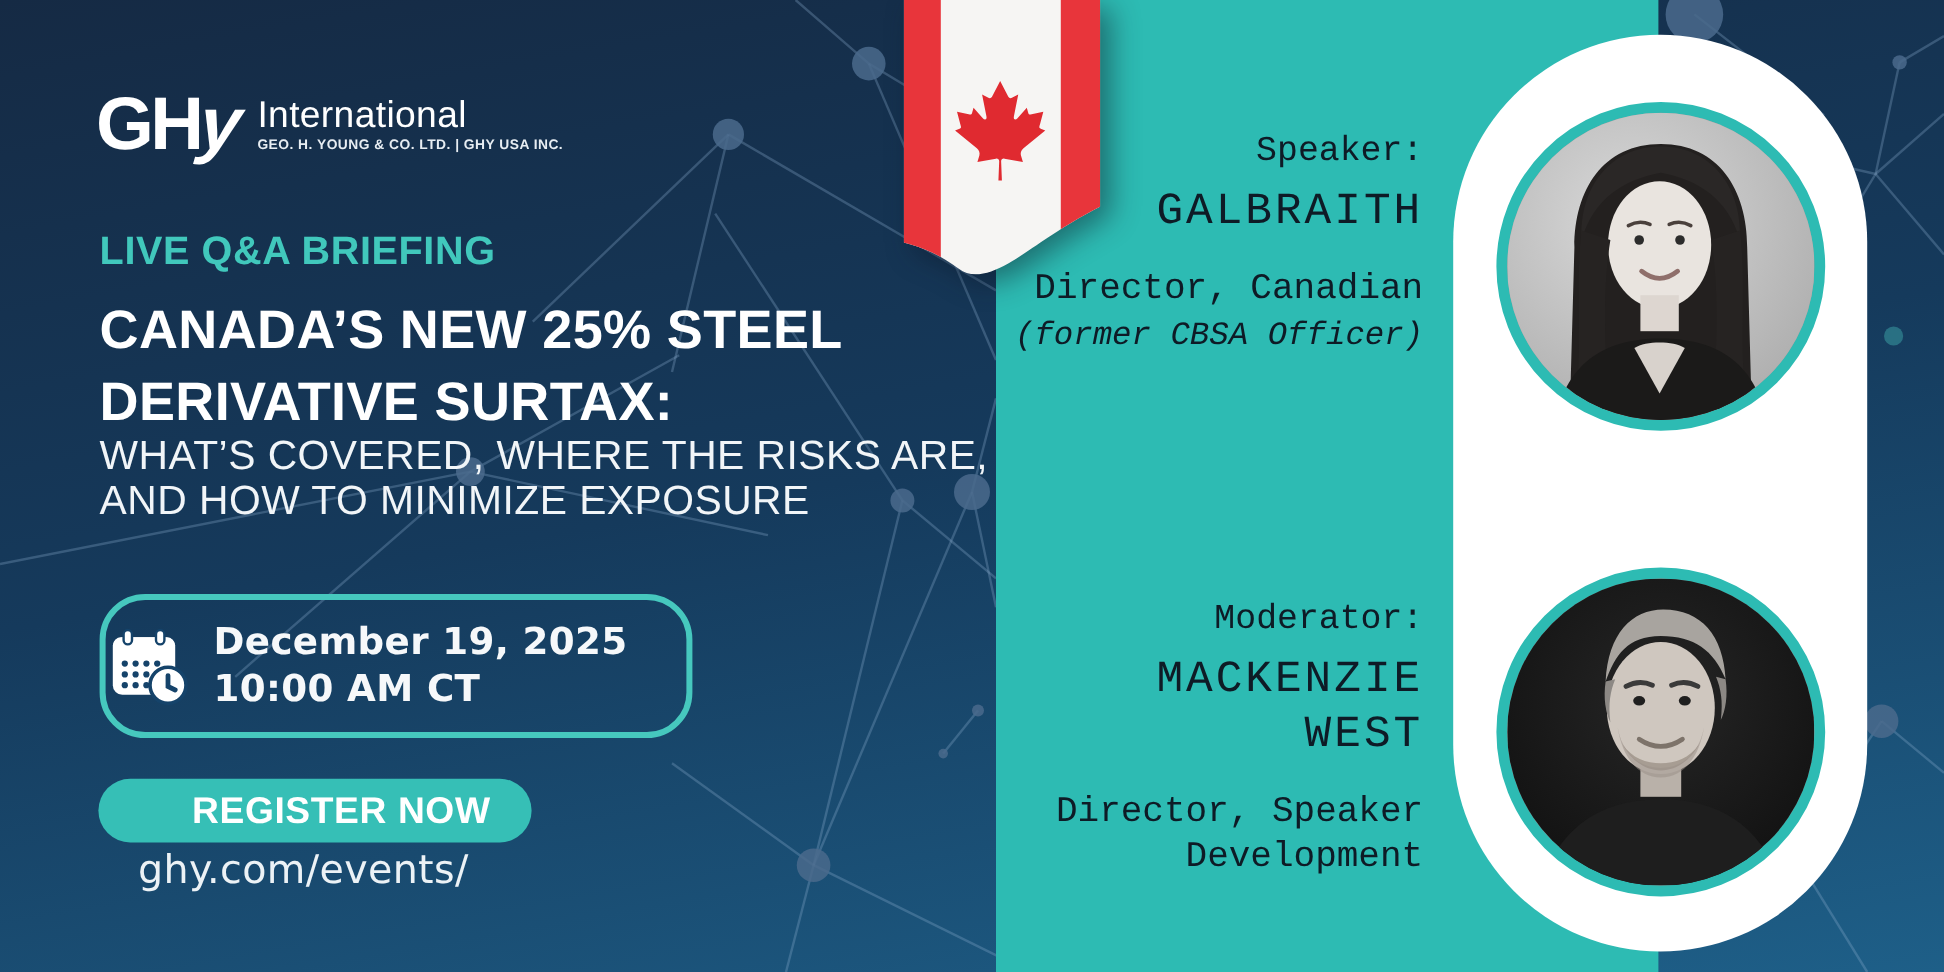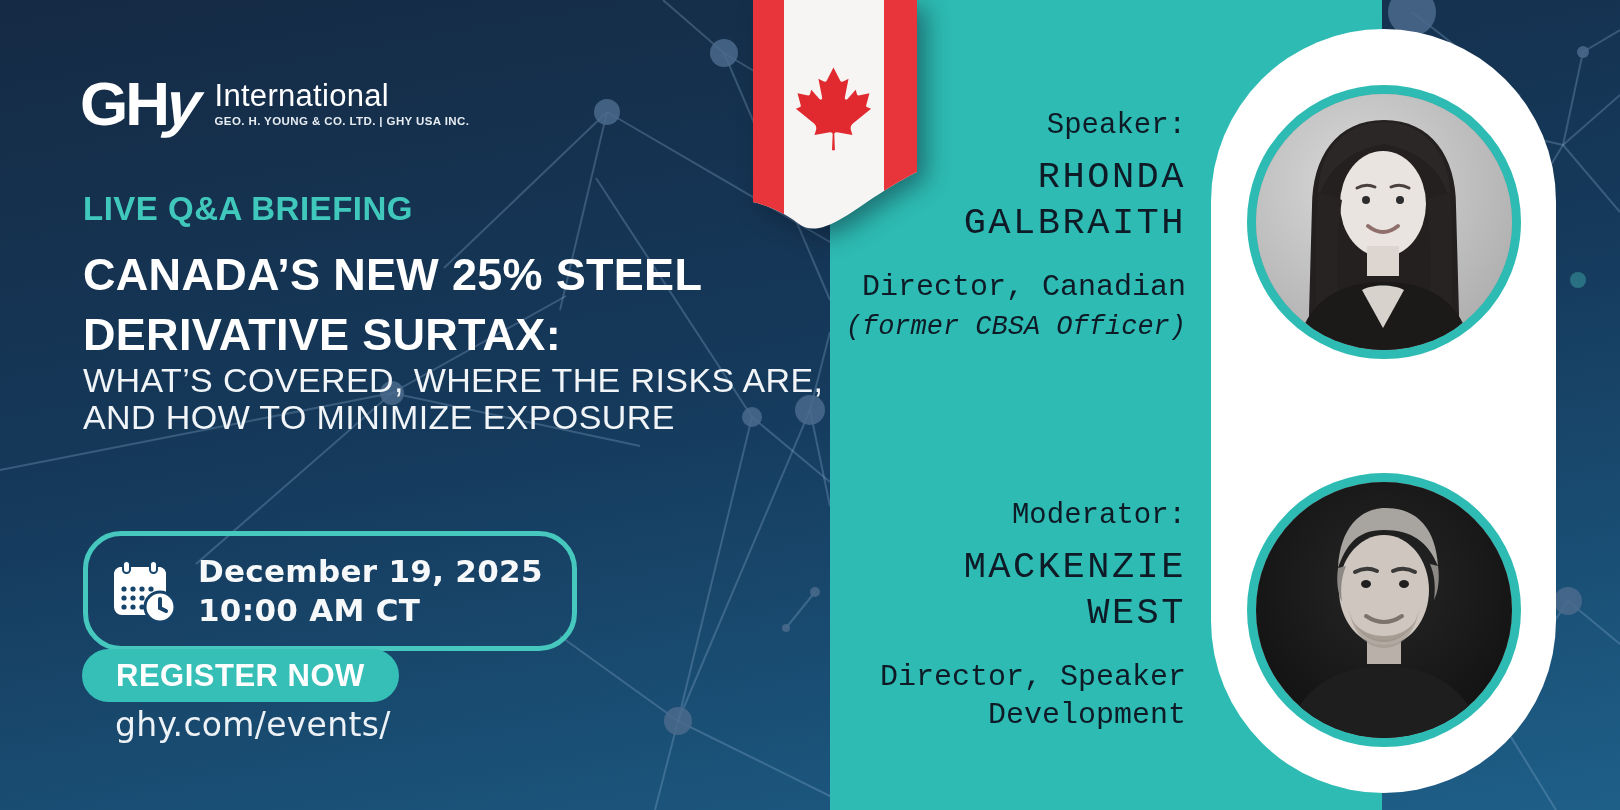--- a/index.html
+++ b/index.html
@@ -28,26 +28,26 @@
   .logo-right{margin-left:16px;padding-top:8px;}
   .logo-name{font-size:31px;font-weight:400;color:#fff;letter-spacing:.3px;line-height:32px;}
   .logo-tag{font-size:11.5px;font-weight:bold;color:#E7EDF2;letter-spacing:.4px;margin-top:3px;}
 
   .kicker{position:absolute;left:83px;top:190px;z-index:7;font-size:33px;font-weight:800;color:#41C8BC;letter-spacing:.5px;}
   .title{position:absolute;left:83px;top:245px;z-index:7;font-size:45px;line-height:60px;font-weight:800;color:#ffffff;letter-spacing:.3px;}
   .subtitle{position:absolute;left:83px;top:362px;z-index:7;font-size:34px;line-height:37px;font-weight:400;color:#F1F5F8;letter-spacing:.4px;}
 
   .datebox{position:absolute;left:83px;top:495px;width:494px;height:120px;z-index:7;
     border:5px solid #46C8BE;border-radius:38px;box-sizing:border-box;
-    display:flex;align-items:center;padding-left:20px;gap:18px;margin-top:36px;}
+    display:flex;align-items:center;gap:18px;}
   .datebox .dtxt{font-family:"DejaVu Sans",sans-serif;font-size:31px;line-height:39px;font-weight:bold;color:#F6F8FA;letter-spacing:.3px;}
 
   .cta{position:absolute;left:82px;top:649px;height:53px;z-index:7;background:#36BFB6;border-radius:27px;
     display:flex;align-items:center;padding:0 34px;border:none;cursor:pointer;}
-  .cta span{font-size:31px;font-weight:800;color:#fff;letter-spacing:.5px;font-family:"Liberation Sans",sans-serif;}
+  .cta span{font-size:31px;font-weight:800;color:#fff;letter-spacing:.5px;font-family:"Liberation Sans",sans-serif;margin-left:44px;}
   .url{position:absolute;left:96px;top:705px;z-index:7;font-family:"DejaVu Sans",sans-serif;
     font-size:33px;color:#ECF2F6;text-decoration:none;letter-spacing:.3px;margin-left:19px;}
 
   
   .person{position:absolute;right:434px;width:430px;text-align:right;z-index:7;color:#0E1B26;font-family:Liberation Mono, monospace;}
   .person.speaker{top:108px;}
   .person.moderator{top:498px;}
   .role{font-size:29px;line-height:36px;}
   .pname{font-size:37px;line-height:46px;letter-spacing:2.5px;margin-top:10px;}
   .ptitle{font-size:30px;line-height:38px;margin-top:22px;}
@@ -223,21 +223,20 @@
   </div>
 
   <button class="cta">
     <span>REGISTER NOW</span>
   </button>
   <a class="url" href="#">ghy.com/events/</a>
 
   <div class="person speaker">
     <div class="role">Speaker:</div>
     <div class="pname">
-      <div>RHONDA</div>
       <div>GALBRAITH</div>
     </div>
     <div class="ptitle">
       <div>Director, Canadian</div>
     </div>
     <div class="pnote">(former CBSA Officer)</div>
   </div>
 
   <div class="person moderator">
     <div class="role">Moderator:</div>

